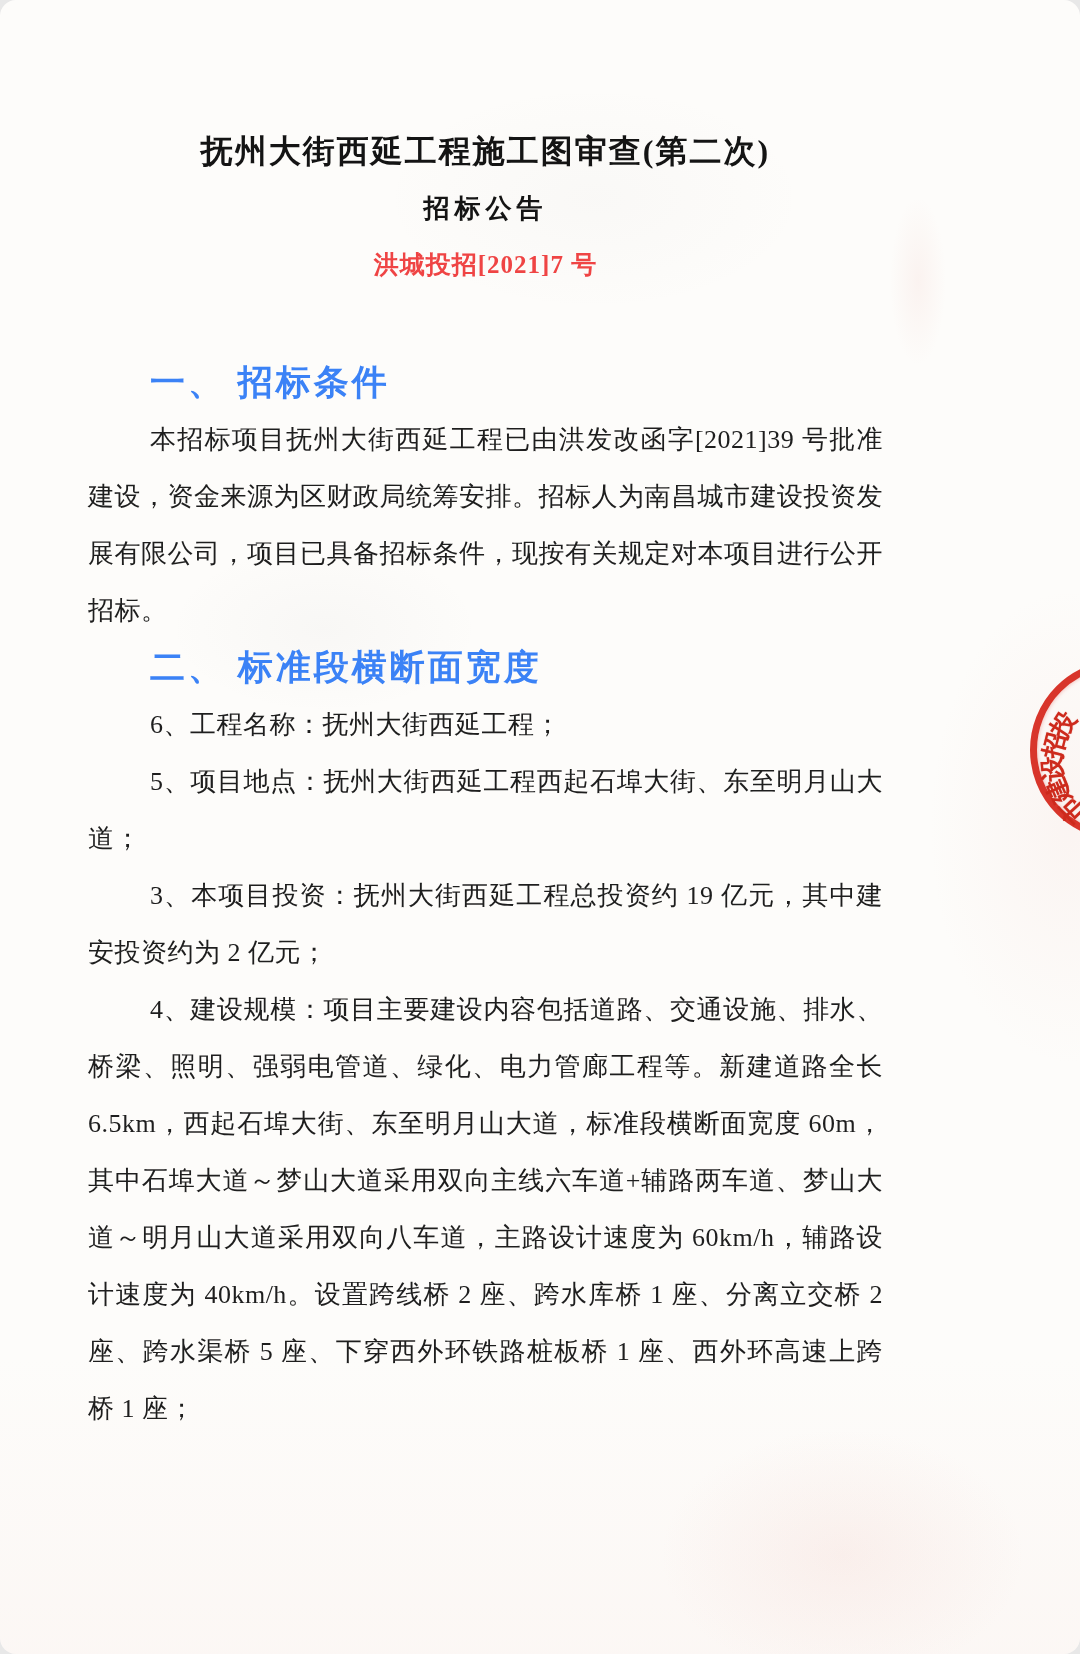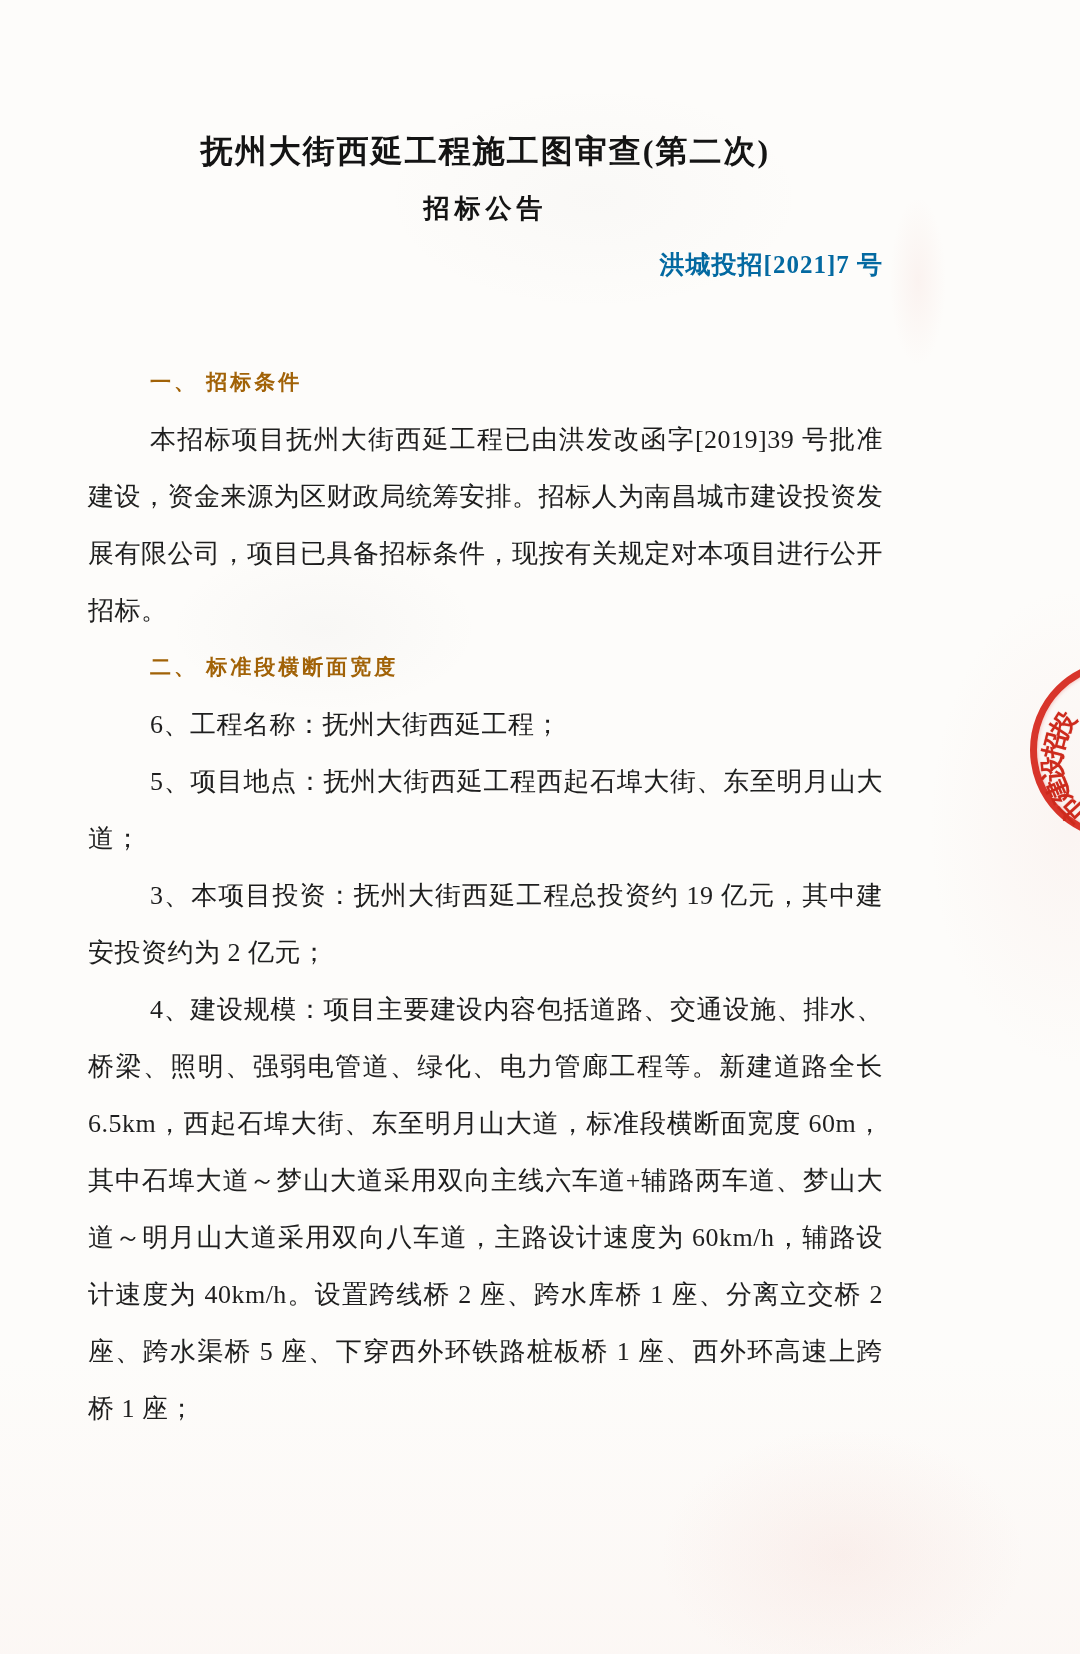--- a/index.html
+++ b/index.html
@@ -9,20 +9,21 @@
   }
   .page {
     position: relative;
     width: 1080px;
     height: 1654px;
     margin: 0 auto;
     background: #fdfcfa;
     overflow: hidden;
     font-family: "Liberation Serif", "DejaVu Serif", serif;
     color: #1e1e1e;
+    border-radius: 16px;
   }
   
   .artifacts {
     position: absolute;
     inset: 0;
     pointer-events: none;
     background:
       radial-gradient(260px 180px at 78% 94%, rgba(233,178,168,0.14), rgba(233,178,168,0) 70%),
       radial-gradient(200px 340px at 99% 50%, rgba(236,190,182,0.12), rgba(236,190,182,0) 70%),
       radial-gradient(40px 120px at 85% 17%, rgba(230,160,150,0.10), rgba(230,160,150,0) 70%),
@@ -52,35 +53,35 @@
     line-height: 42px;
     text-align: center;
     letter-spacing: 5px;
     color: #141414;
   }
   .docnum {
     margin: 18px 0 0 0;
     font-size: 25px;
     font-weight: 700;
     line-height: 34px;
-    text-align: right;
+    text-align: center;
     letter-spacing: 1px;
-    color: #0369a1;
+    color: #ef4444;
   }
   .body-block {
     margin-top: 72px;
   }
   .sec-heading {
     margin: 0;
-    font-size: 21px;
+    font-size: 35px;
     font-weight: 700;
     line-height: 57px;
     text-indent: 62px;
     letter-spacing: 3px;
-    color: #a16207;
+    color: #3b82f6;
   }
   .para {
     margin: 0;
     font-size: 26px;
     line-height: 57px;
     text-indent: 62px;
     text-align: justify;
     letter-spacing: 0.5px;
     color: #1e1e1e;
   }
@@ -129,21 +130,21 @@
     <h1 class="title">抚州大街西延工程施工图审查(第二次)</h1>
 
     <h2 class="subtitle">招标公告</h2>
 
     <div class="docnum">洪城投招[2021]7 号</div>
 
     <div class="body-block">
 
       <p class="sec-heading">一、 招标条件</p>
 
-      <p class="para">本招标项目抚州大街西延工程已由洪发改函字[2019]39 号批准建设，资金来源为区财政局统筹安排。招标人为南昌城市建设投资发展有限公司，项目已具备招标条件，现按有关规定对本项目进行公开招标。</p>
+      <p class="para">本招标项目抚州大街西延工程已由洪发改函字[2021]39 号批准建设，资金来源为区财政局统筹安排。招标人为南昌城市建设投资发展有限公司，项目已具备招标条件，现按有关规定对本项目进行公开招标。</p>
 
       <p class="sec-heading">二、 标准段横断面宽度</p>
 
       <p class="para">6、工程名称：抚州大街西延工程；</p>
 
       <p class="para">5、项目地点：抚州大街西延工程西起石埠大街、东至明月山大道；</p>
 
       <p class="para">3、本项目投资：抚州大街西延工程总投资约 19 亿元，其中建安投资约为 2 亿元；</p>
 
       <p class="para">4、建设规模：项目主要建设内容包括道路、交通设施、排水、桥梁、照明、强弱电管道、绿化、电力管廊工程等。新建道路全长 6.5km，西起石埠大街、东至明月山大道，标准段横断面宽度 60m，其中石埠大道～梦山大道采用双向主线六车道+辅路两车道、梦山大道～明月山大道采用双向八车道，主路设计速度为 60km/h，辅路设计速度为 40km/h。设置跨线桥 2 座、跨水库桥 1 座、分离立交桥 2 座、跨水渠桥 5 座、下穿西外环铁路桩板桥 1 座、西外环高速上跨桥 1 座；</p>

